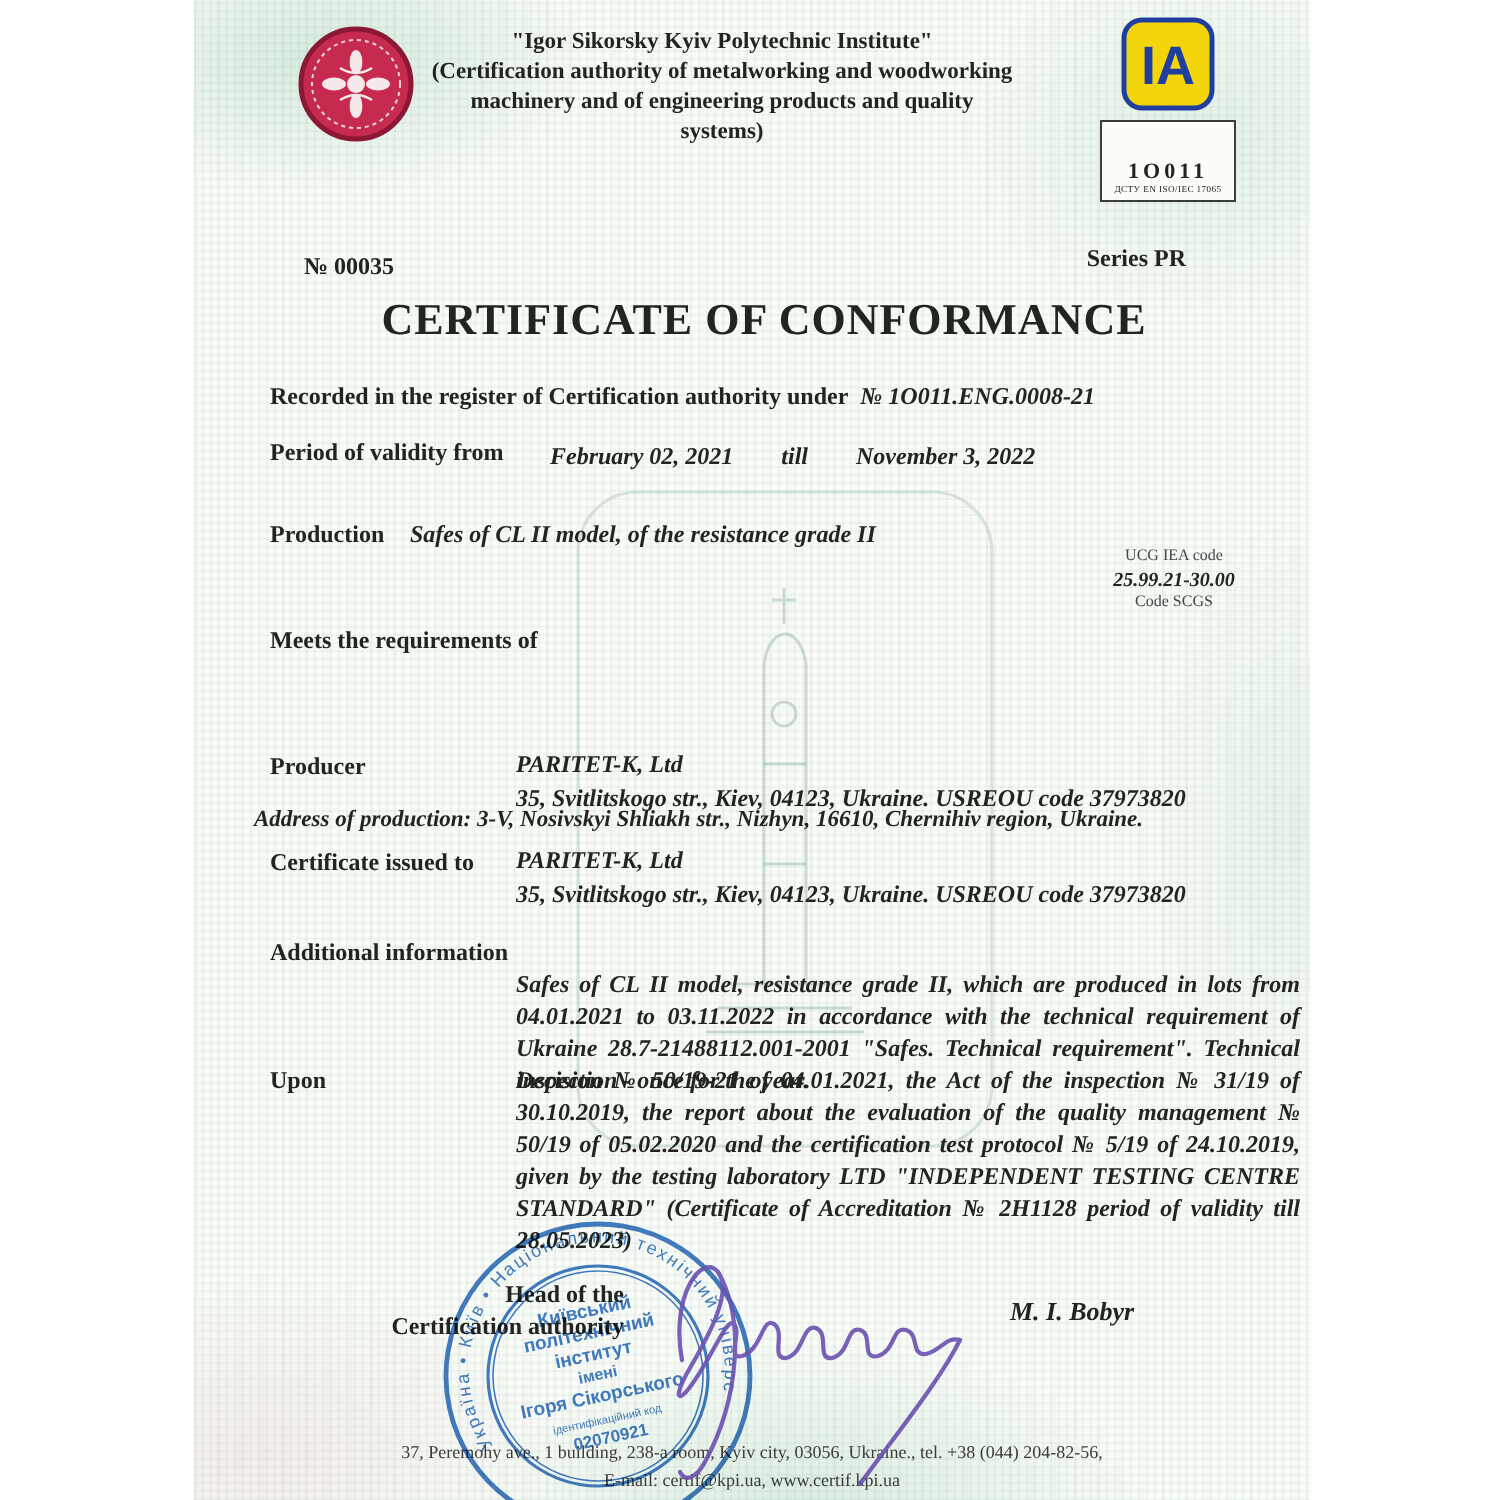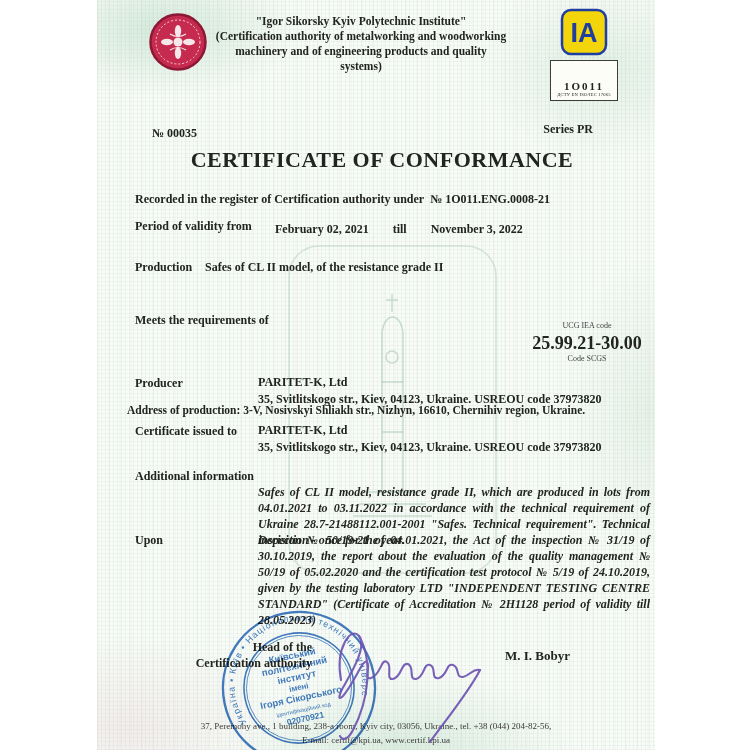--- a/index.html
+++ b/index.html
@@ -12,21 +12,21 @@
       radial-gradient(ellipse 170px 130px at 90% 9%, rgba(150,200,170,0.22), transparent 70%),
       radial-gradient(ellipse 210px 130px at 6% 97%, rgba(210,150,170,0.14), transparent 70%),
       radial-gradient(ellipse 240px 110px at 55% 100%, rgba(140,195,160,0.26), transparent 70%),
       radial-gradient(ellipse 120px 220px at 99% 55%, rgba(150,195,165,0.16), transparent 70%),
       repeating-linear-gradient(90deg, rgba(120,180,150,0.10) 0 1px, transparent 1px 4px),
       repeating-linear-gradient(0deg, rgba(120,180,150,0.08) 0 1px, transparent 1px 4px),
       repeating-linear-gradient(90deg, rgba(215,160,180,0.055) 0 2px, transparent 2px 11px);
   }
   .abs{position:absolute;}
   .lbl{font-weight:bold;font-size:12px;}
-  .val{font-weight:bold;font-size:12px;}
+  .val{font-weight:bold;font-style:italic;font-size:12px;}
   .org-block{left:118px;right:148px;top:14px;text-align:center;font-weight:bold;
              font-size:11.5px;line-height:1.3;z-index:5;}
   .title{left:0;right:0;top:147px;text-align:center;font-weight:bold;font-size:22px;
          letter-spacing:0.5px;z-index:5;margin-left:12px;}
   .para{font-weight:bold;font-style:italic;font-size:12px;line-height:1.34;text-align:justify;}
   .small{font-size:8px;font-weight:normal;font-style:normal;color:#444;}
   .footer{left:0;right:0;text-align:center;font-size:9px;color:#3a3a3a;z-index:5;line-height:1.4;}
   .wm-year{left:188px;top:250px;font-size:66px;letter-spacing:24px;font-weight:bold;
            color:rgba(150,175,158,0.18);-webkit-text-stroke:1.2px rgba(140,170,150,0.42);
            z-index:1;font-family:"DejaVu Serif",serif;}
@@ -102,23 +102,23 @@
     <div class="abs lbl z5" style="left:38px;top:219px;">Period of validity from</div>
     <div class="abs z5" style="left:178px;top:219px;">
       <span class="val">February 02, 2021</span>
       <span class="val" style="margin:0 20px;">till</span>
       <span class="val">November 3, 2022</span>
     </div>
 
     <div class="abs lbl z5" style="left:38px;top:260px;">Production</div>
     <div class="abs val z5" style="left:108px;top:260px;">Safes of CL II model, of the resistance grade II</div>
 
-    <div class="abs z5" style="left:428px;top:273px;width:124px;text-align:center;margin-top:48px;">
+    <div class="abs z5" style="left:428px;top:273px;width:124px;text-align:center;">
       <div class="small">UCG IEA code</div>
-      <div class="val" style="font-size:18px;margin-top:3px;">25.99.21-30.00</div>
+      <div class="val" style="font-size:10px;margin-top:3px;">25.99.21-30.00</div>
       <div class="small">Code SCGS</div>
     </div>
 
     <div class="abs lbl z5" style="left:38px;top:313px;">Meets the requirements of</div>
 
     <div class="abs lbl z5" style="left:38px;top:376px;">Producer</div>
     <div class="abs z5" style="left:161px;top:375px;width:380px;">
       <div class="val">PARITET-K, Ltd</div>
       <div class="val" style="margin-top:2px;">35, Svitlitskogo str., Kiev, 04123, Ukraine. USREOU code 37973820</div>
     </div>

